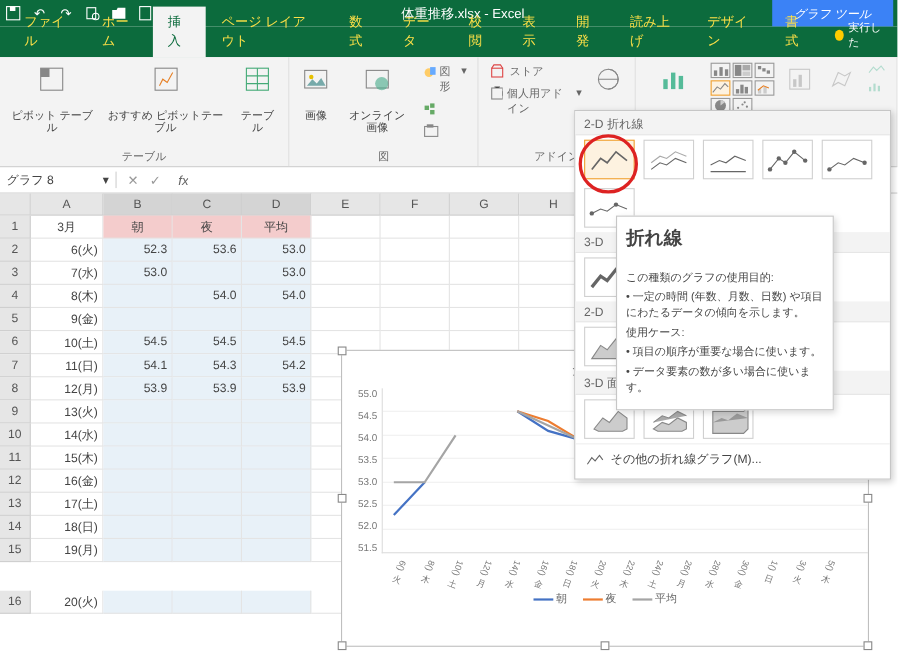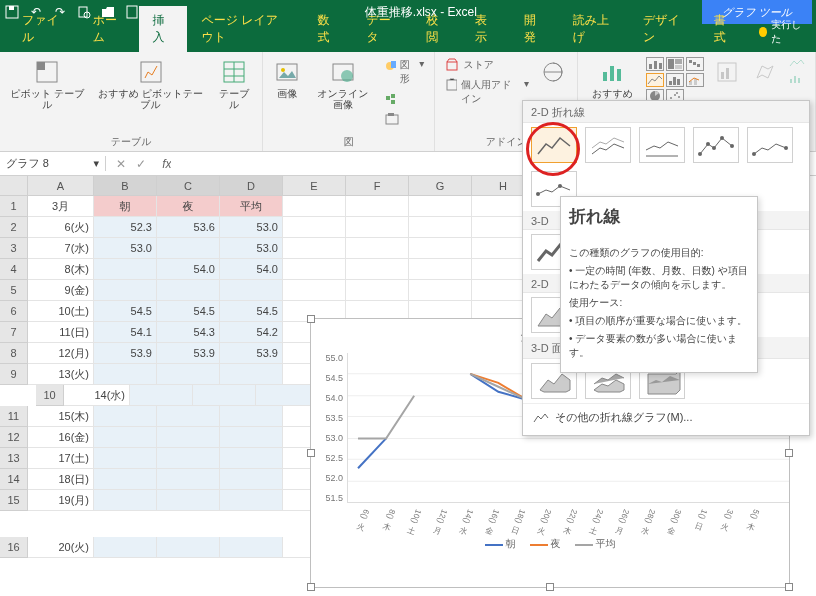--- a/index.html
+++ b/index.html
@@ -16,21 +16,21 @@
 .ribbon-tabs { background: #0c6b3d; height: 28px; display: flex; align-items: flex-end; padding-left: 8px; }
 .ribbon-tabs .tab { color: #fde047; padding: 6px 14px; font-size: 12px; cursor: pointer; }
 .ribbon-tabs .tab.active { background: #f3f3f3; color: #0c6b3d; }
 .ribbon-tabs .right-btn { margin-left: auto; color: #fff; padding: 6px 10px; display: flex; align-items: center; gap: 4px; font-size: 10px; }
 .ribbon-tabs .right-btn .bulb { width: 10px; height: 10px; border-radius: 50%; background: #ffcc00; }
 
 
 .ribbon { background: #f3f3f3; height: 100px; display: flex; border-bottom: 1px solid #d0d0d0; }
 .group { border-right: 1px solid #e0e0e0; padding: 4px 8px 2px; display: flex; flex-direction: column; align-items: center; justify-content: space-between; }
 .group-items { display: flex; gap: 6px; align-items: flex-start; flex: 1; }
-.btn-lg { display: flex; flex-direction: column; align-items: center; gap: 2px; padding: 2px; cursor: pointer; }
+.btn-lg { display: flex; flex-direction: column; align-items: center; gap: 14px; padding: 2px; cursor: pointer; }
 .btn-lg .ico-lg { width: 28px; height: 28px; display: flex; align-items: center; justify-content: center; }
 .btn-lg .lbl { font-size: 10px; text-align: center; line-height: 1.1; }
 .group-label { font-size: 10px; color: #666; padding-top: 2px; }
 .btn-sm { display: flex; align-items: flex-start; gap: 4px; font-size: 10px; color: #666; padding: 2px; }
 .col { display: flex; flex-direction: column; gap: 2px; }
 .tight-col { display: flex; flex-direction: column; gap: 0; }
 .chart-mini { width: 18px; height: 14px; border: 1px solid #999; margin: 1px; display: inline-block; }
 
 
 .formula-bar { height: 24px; border-bottom: 1px solid #d0d0d0; display: flex; align-items: center; }
@@ -473,21 +473,21 @@
           <div class="row-hdr">9</div>
   <div class="cell cA r">13(火)</div>
   <div class="cell cB r data-cell"></div>
   <div class="cell cC r data-cell"></div>
   <div class="cell cD r data-cell"></div>
   <div class="cell cE"></div>
   <div class="cell cF"></div>
   <div class="cell cG"></div>
   <div class="cell cH"></div>
         </div>
-        <div style="display: flex; padding-left: 36px;">
+        <div style="display: flex;">
           <div class="row-hdr">10</div>
   <div class="cell cA r">14(水)</div>
   <div class="cell cB r data-cell"></div>
   <div class="cell cC r data-cell"></div>
   <div class="cell cD r data-cell"></div>
   <div class="cell cE"></div>
   <div class="cell cF"></div>
   <div class="cell cG"></div>
   <div class="cell cH"></div>
         </div>

